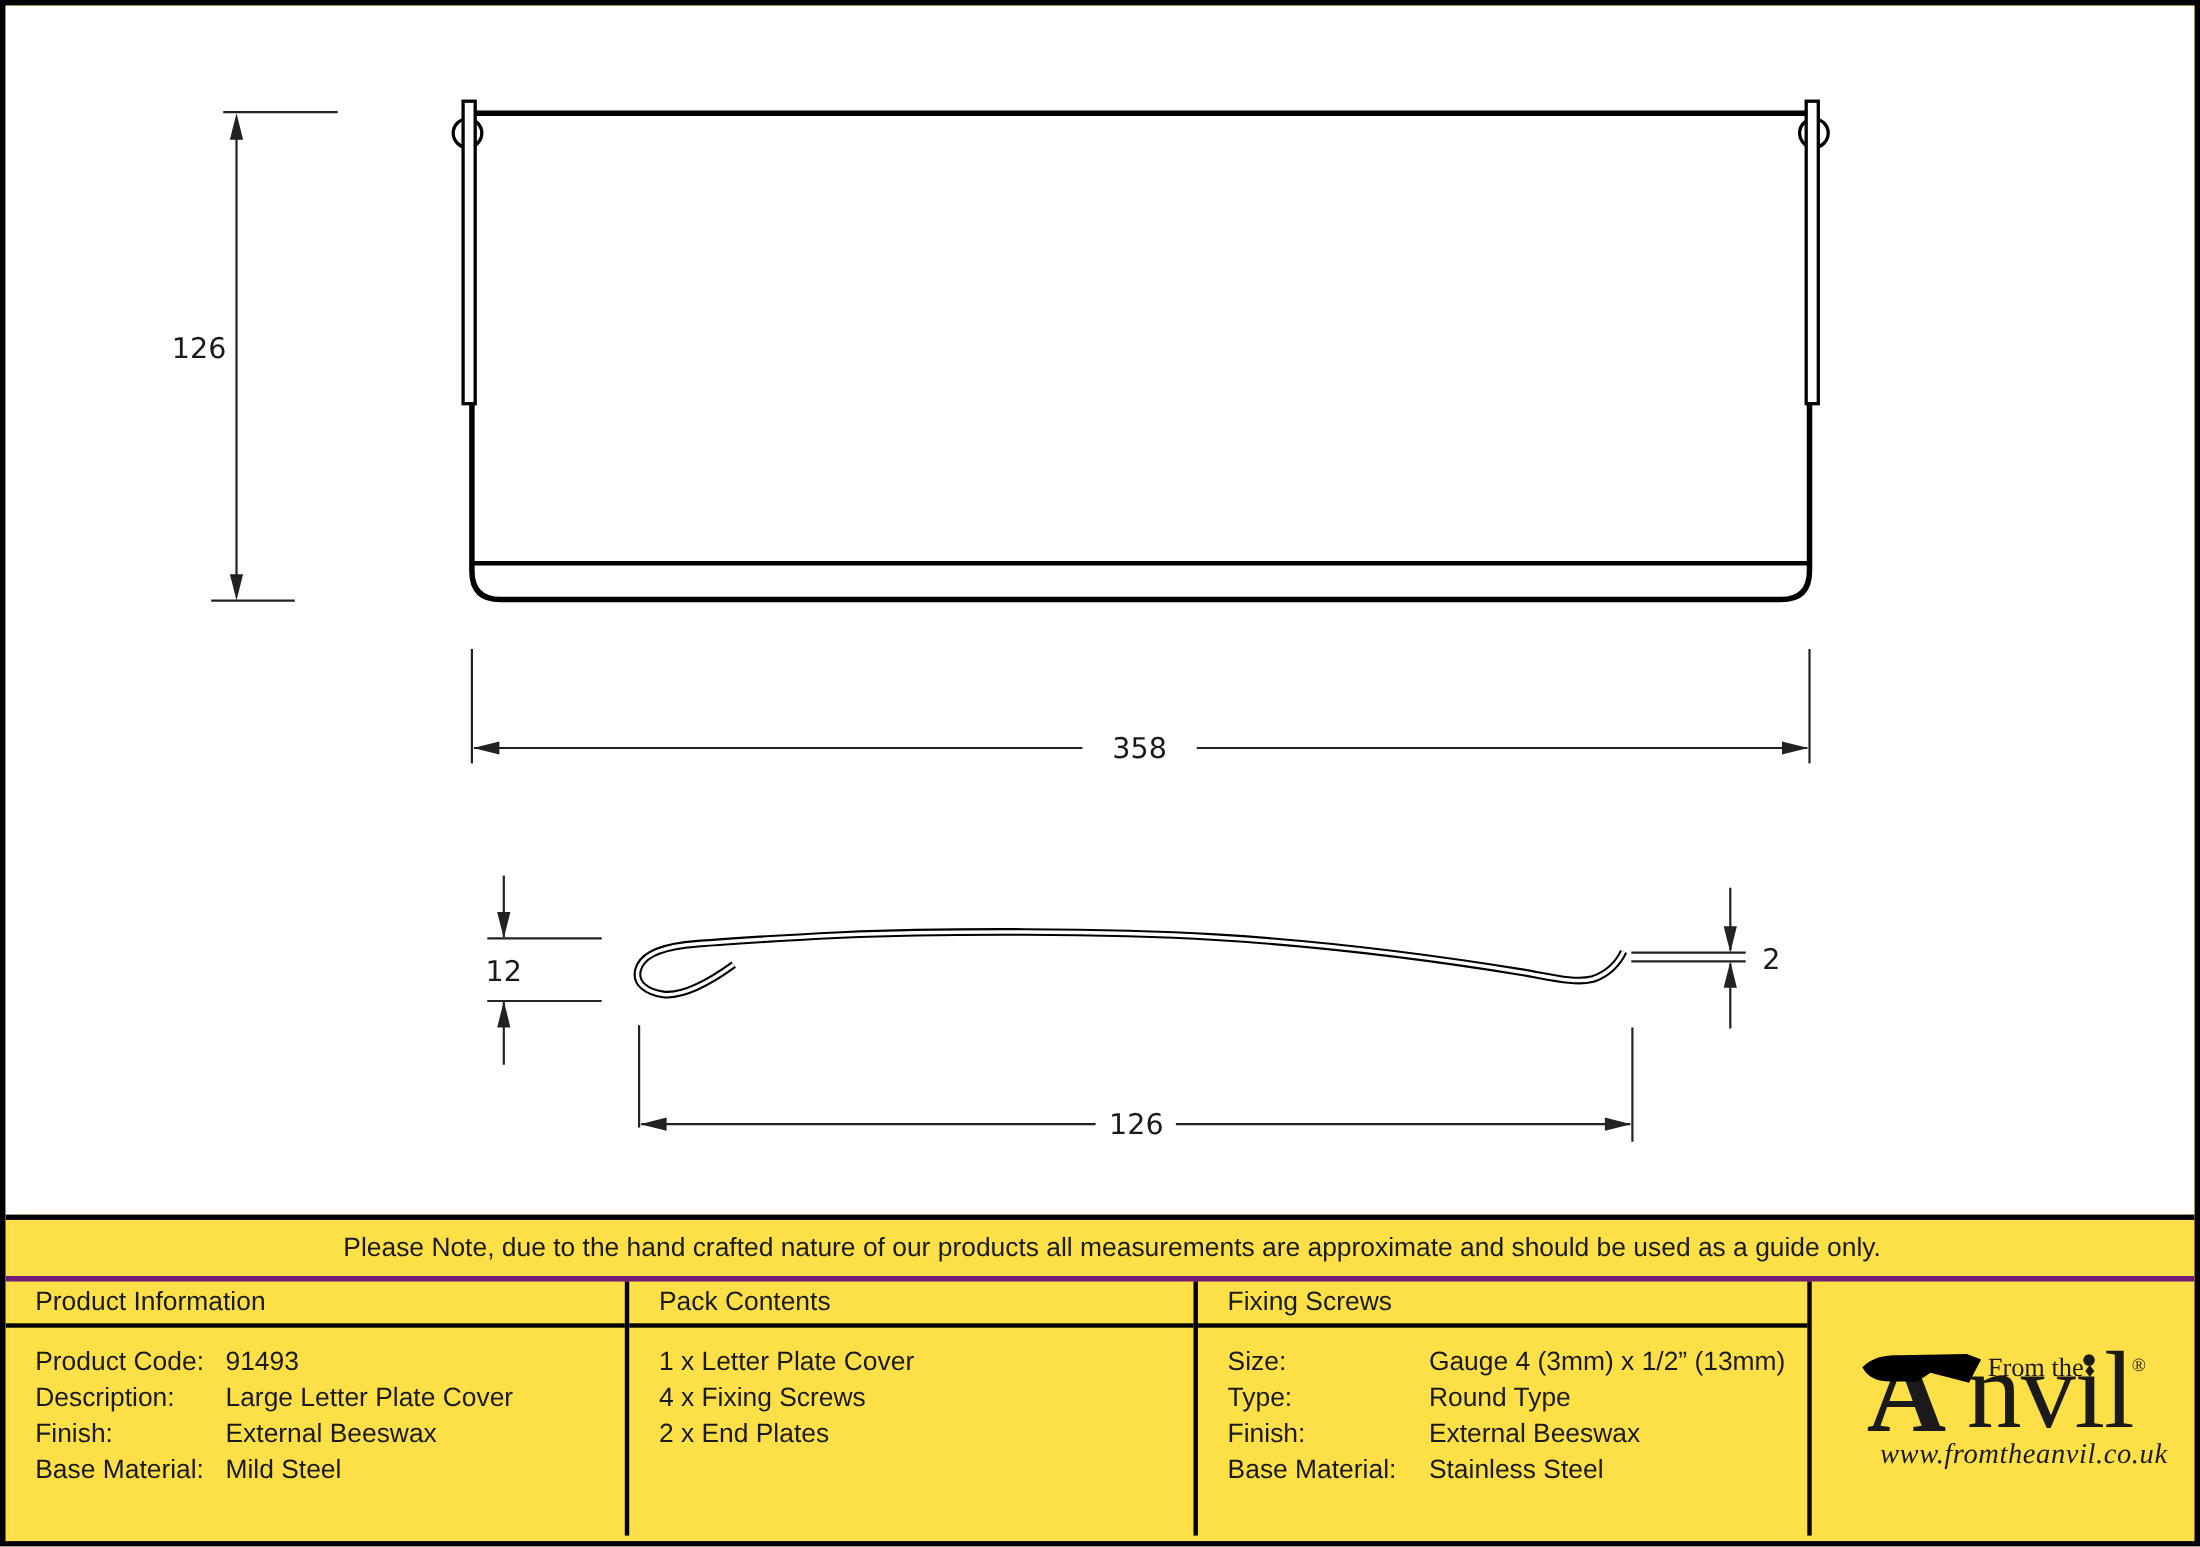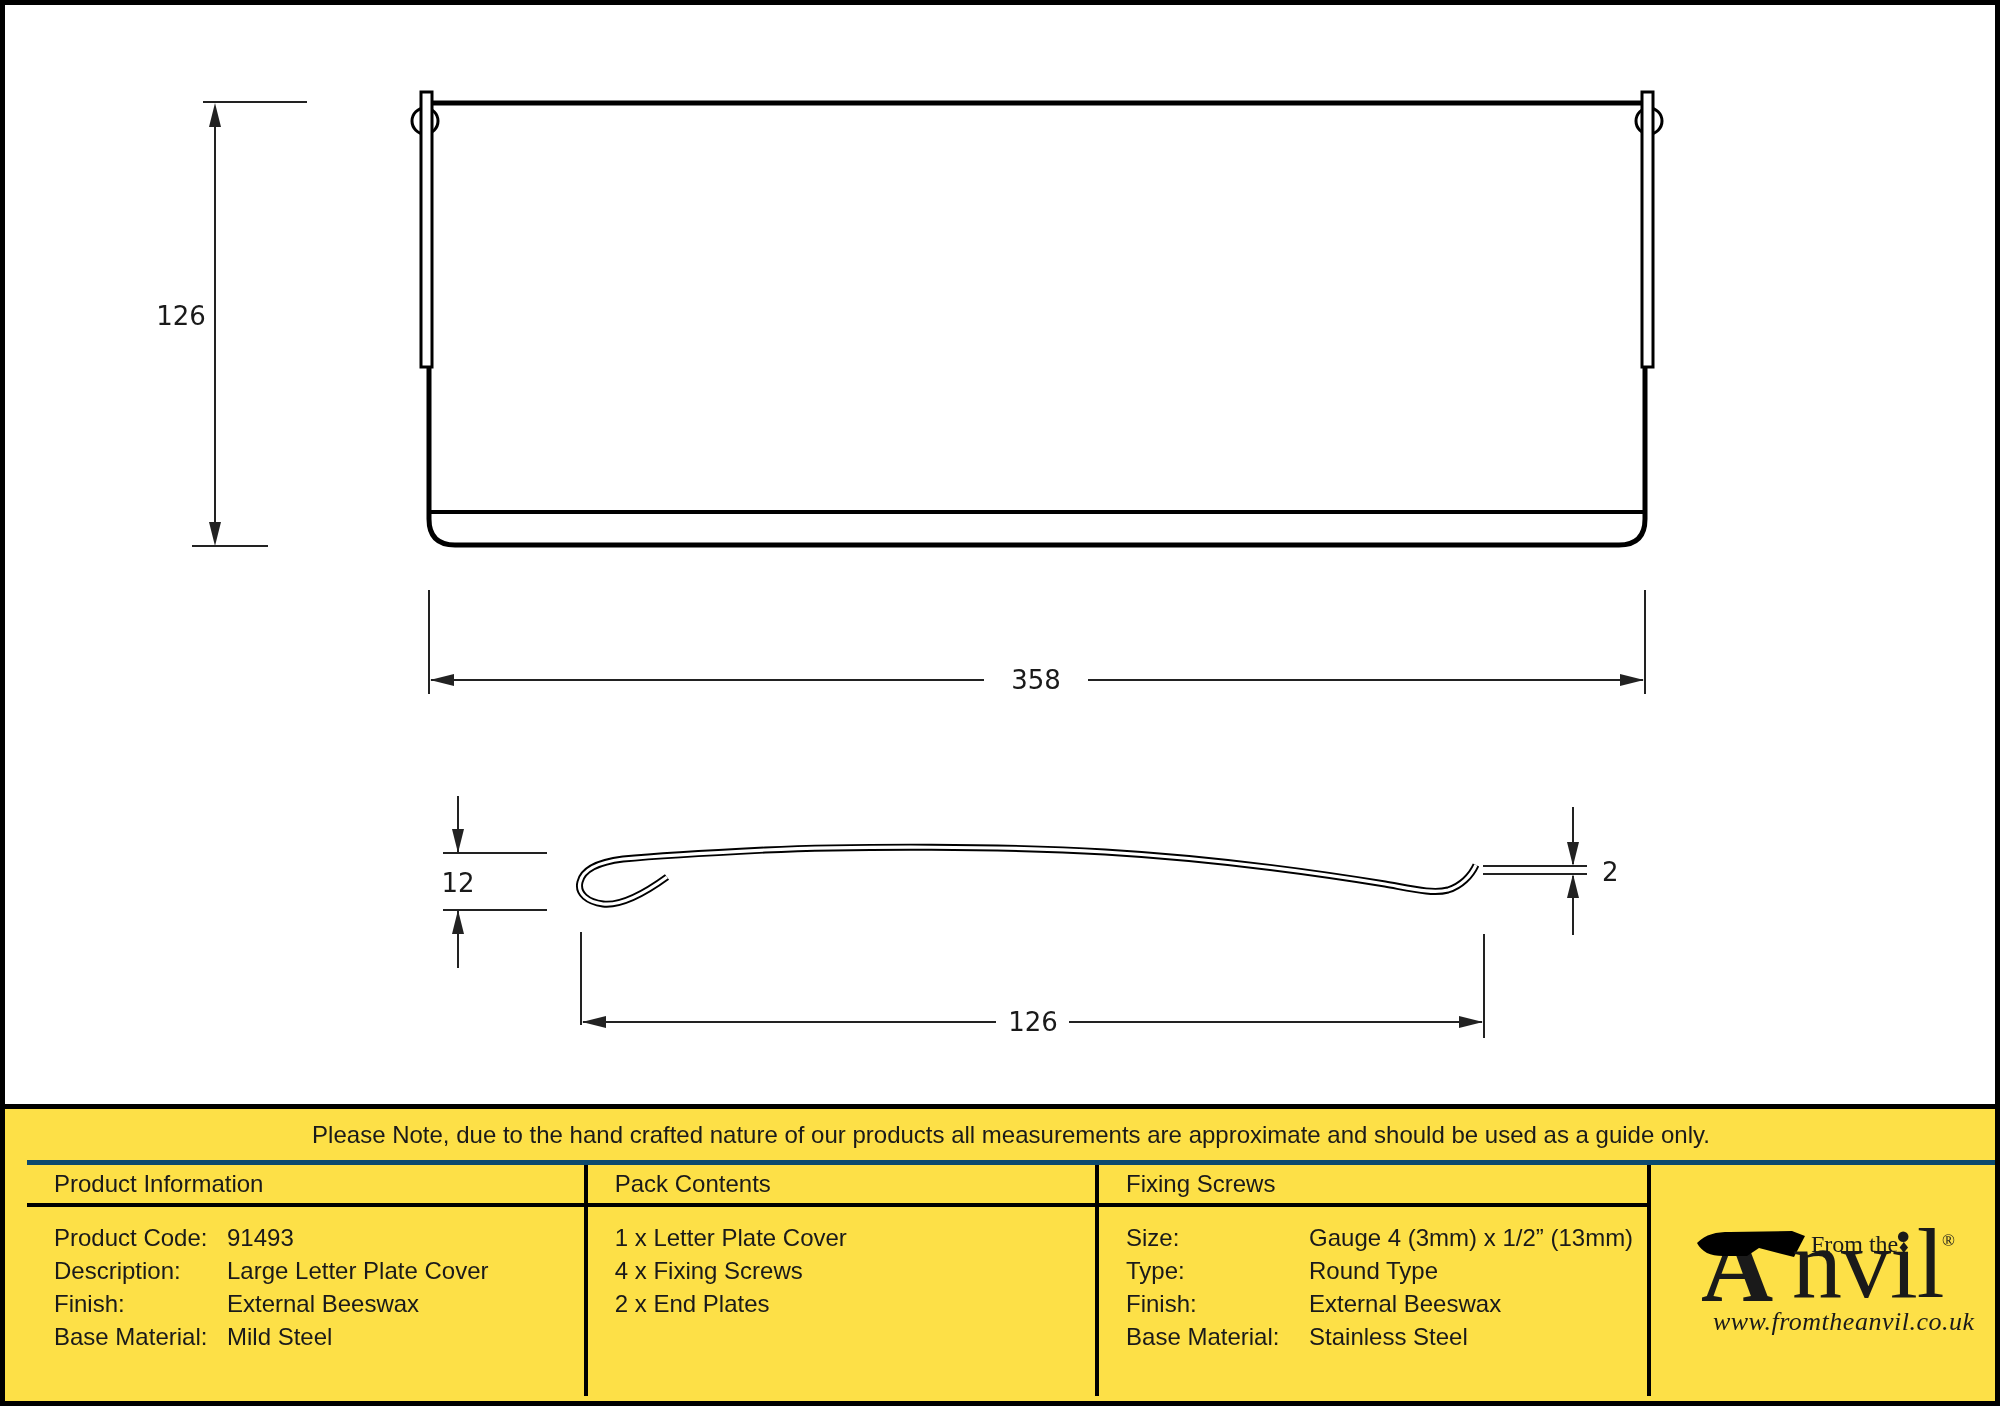--- a/index.html
+++ b/index.html
@@ -12,21 +12,21 @@
   .drawing-area{position:relative;width:1990px;height:1099px;background:#fff;}
   .drawing-area svg{display:block;}
   .dim-label{font-family:"DejaVu Sans",sans-serif;font-size:26px;fill:#1a1a1a;}
   
   .note-bar{
     box-sizing:border-box;height:56px;border-top:5px solid #000;
     display:flex;align-items:center;padding-left:22px;font-size:24px;justify-content:center;
   }
   
   .info-table{
-    box-sizing:border-box;display:flex;height:236px;border-top:5px solid #0c4a6e;margin-left:22px;
+    box-sizing:border-box;display:flex;height:236px;border-top:5px solid #701a75;
   }
   .col{box-sizing:border-box;position:relative;}
   .col-borders{border-right:4px solid #000;}
   .col1{width:567px;}
   .col2{width:517px;}
   .col3{width:558px;}
   .col4{width:348px;}
   .cell-header{
     box-sizing:border-box;height:42px;border-bottom:4px solid #000;
     display:flex;align-items:center;padding-left:27px;font-size:24px;

